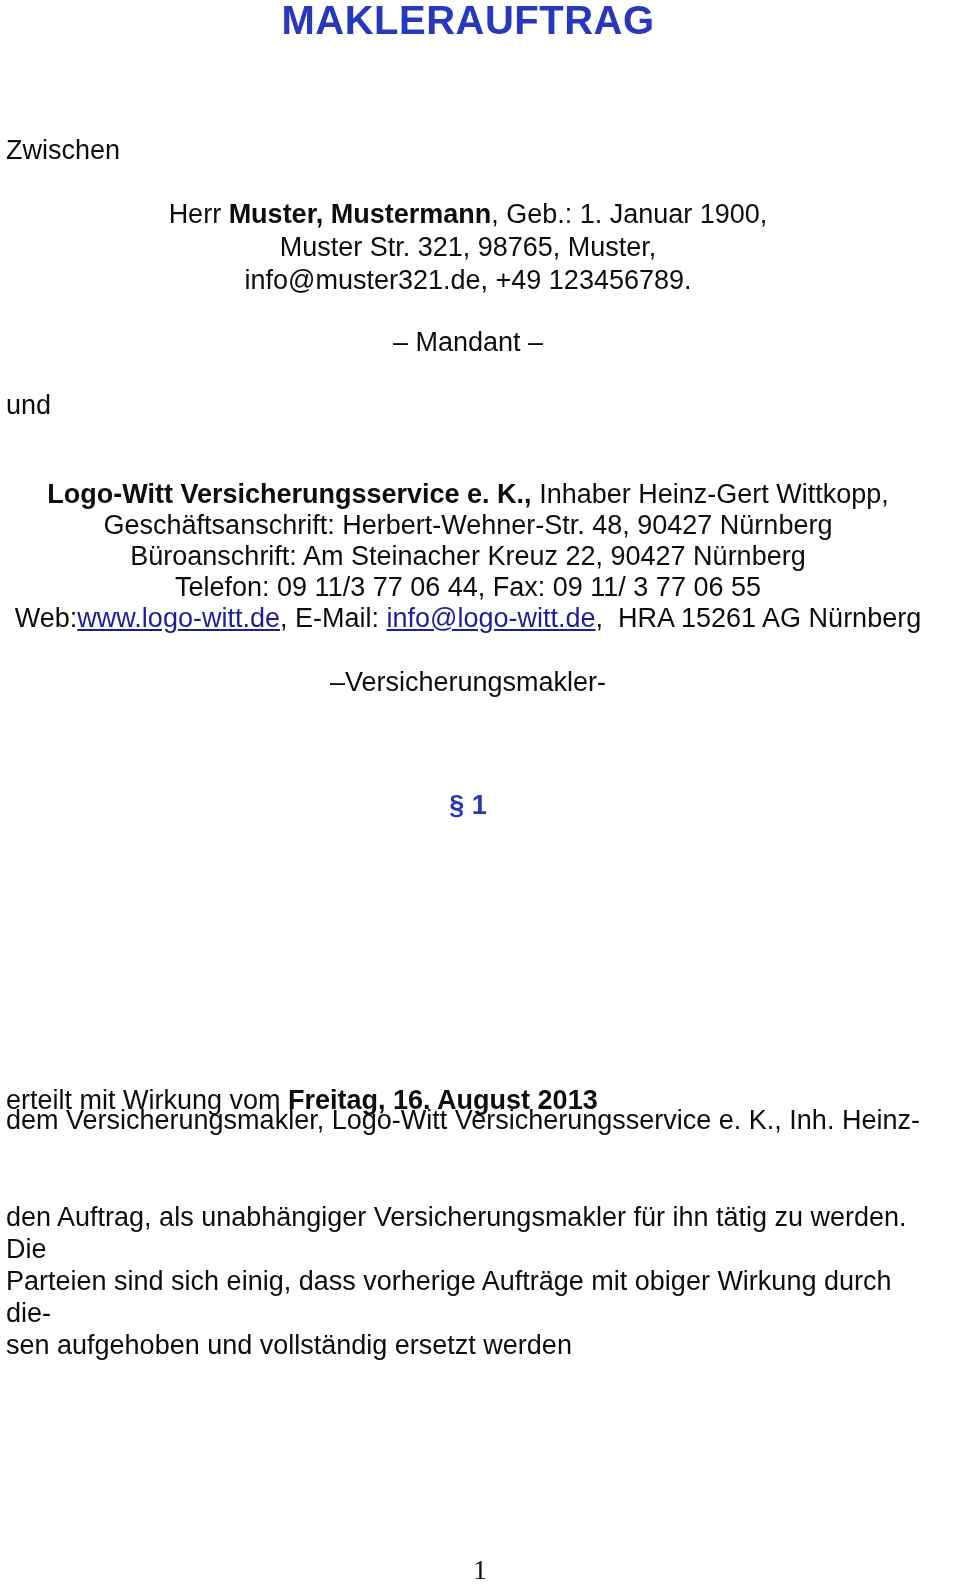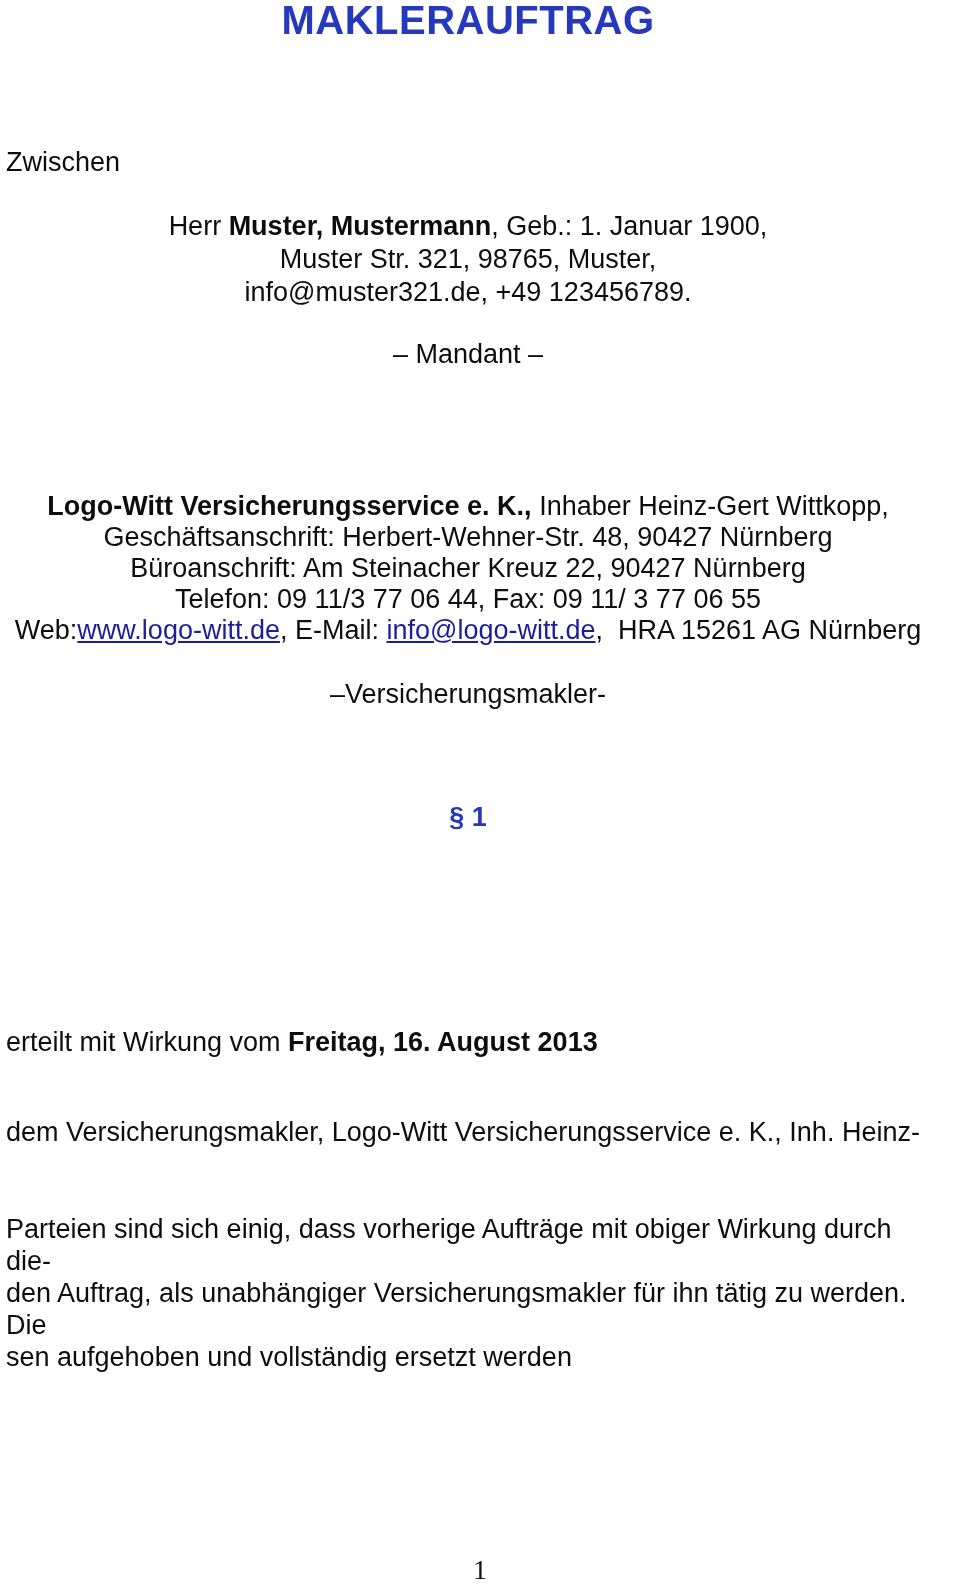--- a/index.html
+++ b/index.html
@@ -32,21 +32,20 @@
     line-height: 48px;
     font-weight: bold;
     letter-spacing: 0.5px;
     color: var(--heading-blue, #2639bc);
   }
   .para {
     position: absolute;
     left: 6px;
     width: 924px;
     text-align: left;
-    margin-top: 12px;
   }
   .center   { text-align: center; }
   .client   { line-height: 33px; }
   .broker   { line-height: 31px; }
   .heading  { color: var(--heading-blue, #2639bc); line-height: 33px; }
   .b        { font-weight: bold; }
   a.link {
     color: var(--link-blue, #1d1d99);
     cursor: pointer;
   }
@@ -72,45 +71,46 @@
   <div class="para" style="top:134px">Zwischen</div>
 
   <div class="para center client" style="top:198px">
       <div class="line"><span>Herr </span><span class="b">Muster, Mustermann</span><span>, Geb.: 1. Januar 1900,</span></div>
       <div class="line"><span>Muster Str. 321, 98765, Muster,</span></div>
       <div class="line"><span>info@muster321.de, +49 123456789.</span></div>
     </div>
 
   <div class="para center" style="top:326px">– Mandant –</div>
 
+  <div class="para" style="top:389px">und</div>
 
   <div class="para center broker" style="top:479px">
       <div class="line"><span class="b">Logo-Witt Versicherungsservice e. K.,</span><span> Inhaber Heinz-Gert Wittkopp,</span></div>
       <div class="line"><span>Geschäftsanschrift: Herbert-Wehner-Str. 48, 90427 Nürnberg</span></div>
       <div class="line"><span>Büroanschrift: Am Steinacher Kreuz 22, 90427 Nürnberg</span></div>
       <div class="line"><span>Telefon: 09 11/3 77 06 44, Fax: 09 11/ 3 77 06 55</span></div>
       <div class="line"><span>Web:</span><a class="link" href="#">www.logo-witt.de</a><span>, E-Mail: </span><a class="link" href="#">info@logo-witt.de</a><span>,&nbsp; HRA 15261 AG Nürnberg</span></div>
     </div>
 
   <div class="para center" style="top:666px">–Versicherungsmakler-</div>
 
   <div class="para center heading" style="top:789px">
     <div class="b">§ 1</div>
   </div>
 
 
-  <div class="para" style="top:1014px">
+  <div class="para" style="top:1084px">
       <div class="line"><span>erteilt mit Wirkung vom </span><span class="b">Freitag, 16. August 2013</span></div>
     </div>
 
   <div class="para" style="top:1104px">
       <div class="line"><span>dem Versicherungsmakler, Logo-Witt Versicherungsservice e. K., Inh. Heinz-</span></div>
     </div>
 
   <div class="para" style="top:1201px">
+      <div class="line"><span>den Auftrag, als unabhängiger Versicherungsmakler für ihn tätig zu werden. Die</span></div>
       <div class="line"><span>Parteien sind sich einig, dass vorherige Aufträge mit obiger Wirkung durch die-</span></div>
-      <div class="line"><span>den Auftrag, als unabhängiger Versicherungsmakler für ihn tätig zu werden. Die</span></div>
       <div class="line"><span>sen aufgehoben und vollständig ersetzt werden</span></div>
     </div>
 
   <div class="pagenum">1</div>
 
 </div>
 
 </body></html>

